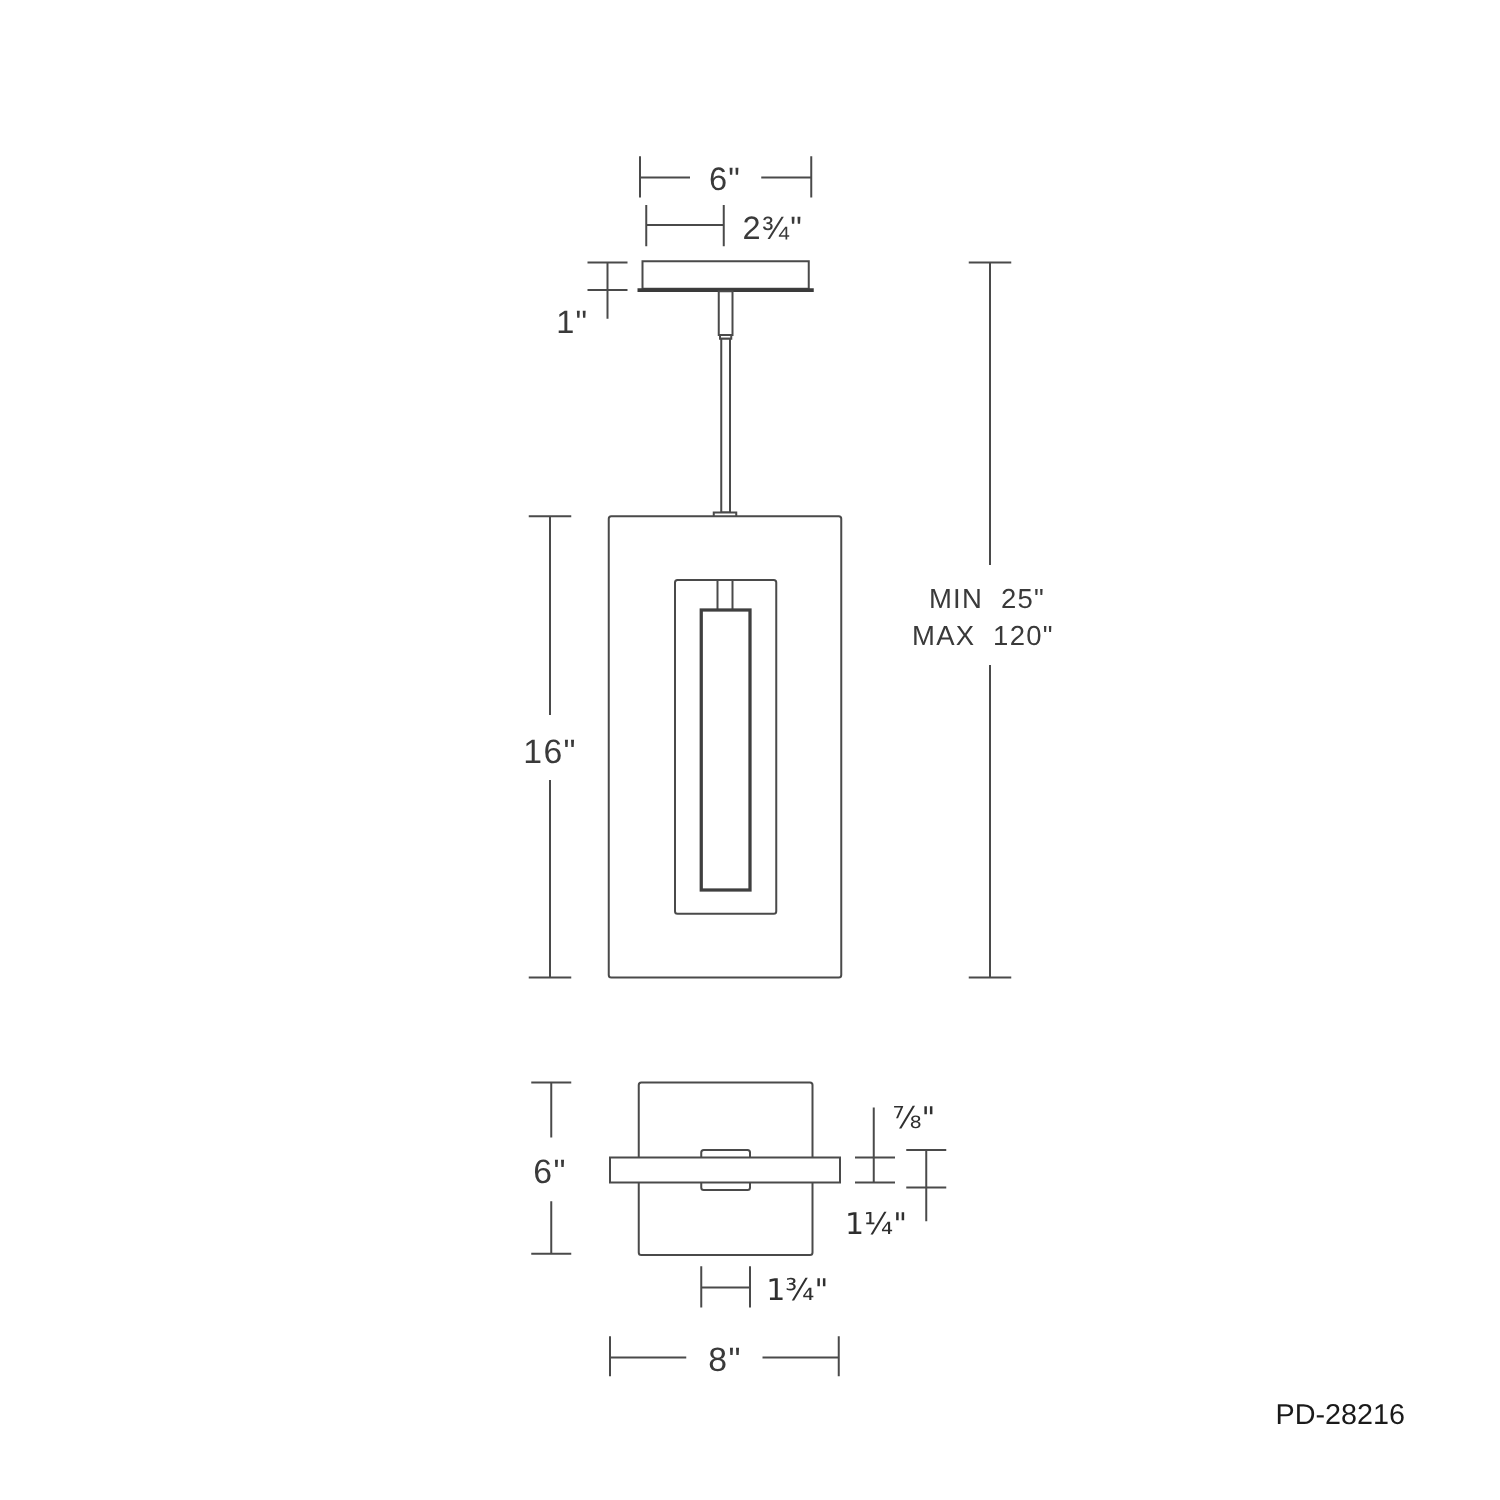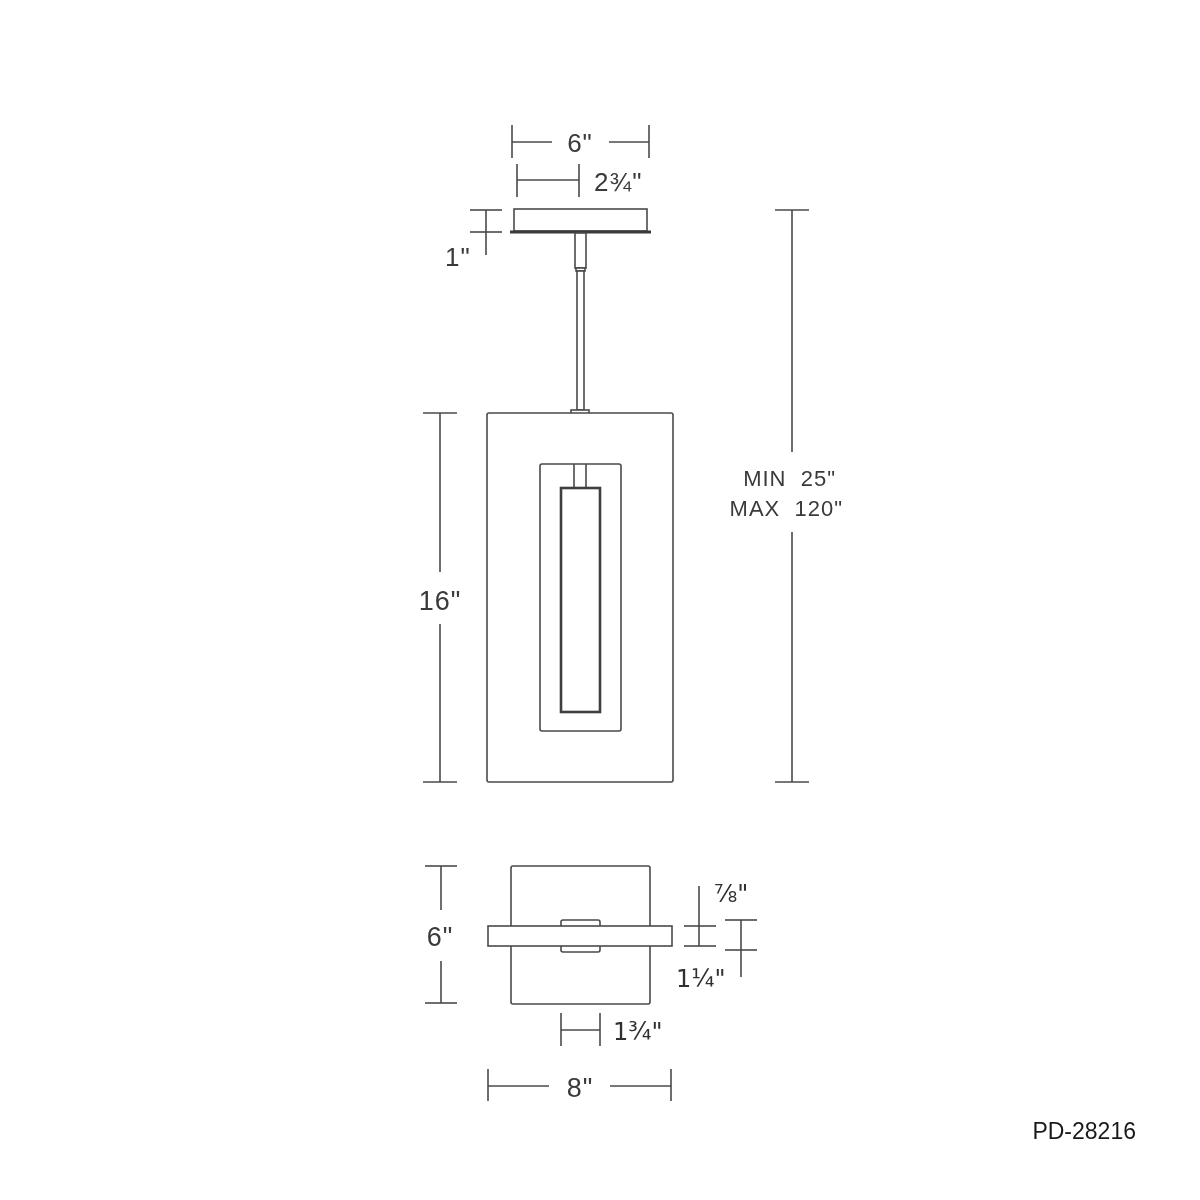--- a/index.html
+++ b/index.html
@@ -3,21 +3,21 @@
   <meta charset="utf-8">
   <style>
     html, body { margin: 0; padding: 0; background: #ffffff; }
     body { width: 1200px; height: 1200px; position: relative; overflow: hidden; }
     .drawing { position: absolute; left: 0; top: 0; width: 1200px; height: 1200px; }
     .dim-text { font-family: "Liberation Sans", sans-serif; font-weight: 300; fill: #3a3a3a; letter-spacing: 1px; }
     .frac { font-family: "DejaVu Sans", sans-serif; fill: #2f2f2f; }
     .line { stroke: #4a4a4a; stroke-width: 1.6; fill: none; }
     .obj { stroke: #4a4a4a; stroke-width: 1.6; fill: #ffffff; }
     .obj-heavy { stroke: #3f3f3f; stroke-width: 2.6; fill: #ffffff; }
-    .model-no { position: absolute; right: 64px; top: 1118px; font-family: "Liberation Sans", sans-serif; font-size: 23px; color: #1a1a1a; }
+    .model-no { position: absolute; right: 76px; top: 1118px; font-family: "Liberation Sans", sans-serif; font-size: 23px; color: #1a1a1a; }
   </style>
 </head>
 <body>
 
 <svg class="drawing" viewBox="0 0 1200 1200" xmlns="http://www.w3.org/2000/svg">
 
   <g>
 
     <g>
       <line class="line" x1="512" y1="125" x2="512" y2="158"></line>

